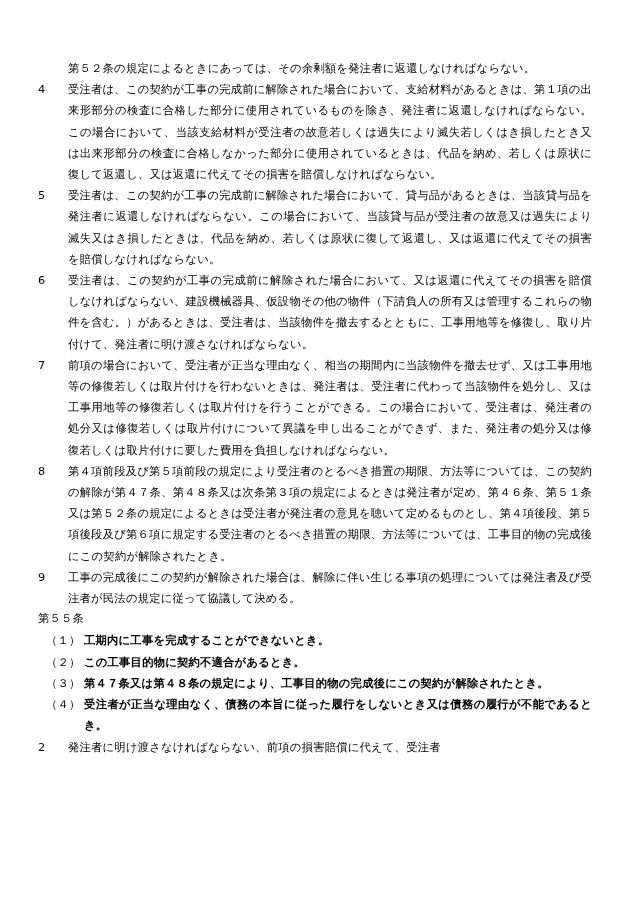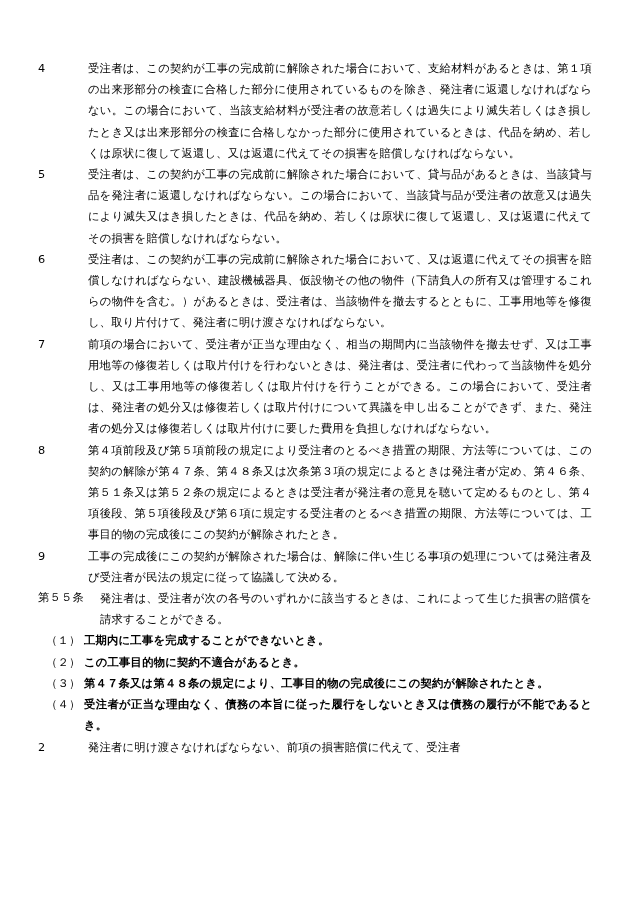--- a/index.html
+++ b/index.html
@@ -34,21 +34,20 @@
   .clause .marker {
     flex: 0 0 auto;
     width: 30px;
     text-align: left;
     white-space: nowrap;
   }
   .clause .text {
     flex: 1 1 auto;
     text-align: justify;
     text-justify: inter-ideograph;
-    margin-left: 20px;
   }
   
   .plain {
     text-align: justify;
     text-justify: inter-ideograph;
   }
   .indent-1 {
     padding-left: 30px;
   }
   
@@ -87,20 +86,21 @@
     text-align: justify;
     text-justify: inter-ideograph;
   }
 </style>
 </head>
 <body>
 
 <div class="page">
   <div class="doc-body">
 
+    <div class="plain indent-1">第５２条の規定によるときにあっては、その余剰額を発注者に返還しなければならない。</div>
 
     <div class="clause">
       <div class="marker">4</div>
       <div class="text">受注者は、この契約が工事の完成前に解除された場合において、支給材料があるときは、第１項の出来形部分の検査に合格した部分に使用されているものを除き、発注者に返還しなければならない。この場合において、当該支給材料が受注者の故意若しくは過失により滅失若しくはき損したとき又は出来形部分の検査に合格しなかった部分に使用されているときは、代品を納め、若しくは原状に復して返還し、又は返還に代えてその損害を賠償しなければならない。</div>
     </div>
 
     <div class="clause">
       <div class="marker">5</div>
       <div class="text">受注者は、この契約が工事の完成前に解除された場合において、貸与品があるときは、当該貸与品を発注者に返還しなければならない。この場合において、当該貸与品が受注者の故意又は過失により滅失又はき損したときは、代品を納め、若しくは原状に復して返還し、又は返還に代えてその損害を賠償しなければならない。</div>
     </div>
@@ -121,21 +121,20 @@
     </div>
 
     <div class="clause">
       <div class="marker">9</div>
       <div class="text">工事の完成後にこの契約が解除された場合は、解除に伴い生じる事項の処理については発注者及び受注者が民法の規定に従って協議して決める。</div>
     </div>
 
 
     <div class="article">
       <div class="marker">第５５条</div>
-      <div class="text">発注者は、受注者が次の各号のいずれかに該当するときは、これによって生じた損害の賠償を請求することができる。</div>
     </div>
 
     <div class="subitem">
       <div class="marker">（１）</div>
       <div class="text">工期内に工事を完成することができないとき。</div>
     </div>
 
     <div class="subitem">
       <div class="marker">（２）</div>
       <div class="text">この工事目的物に契約不適合があるとき。</div>

